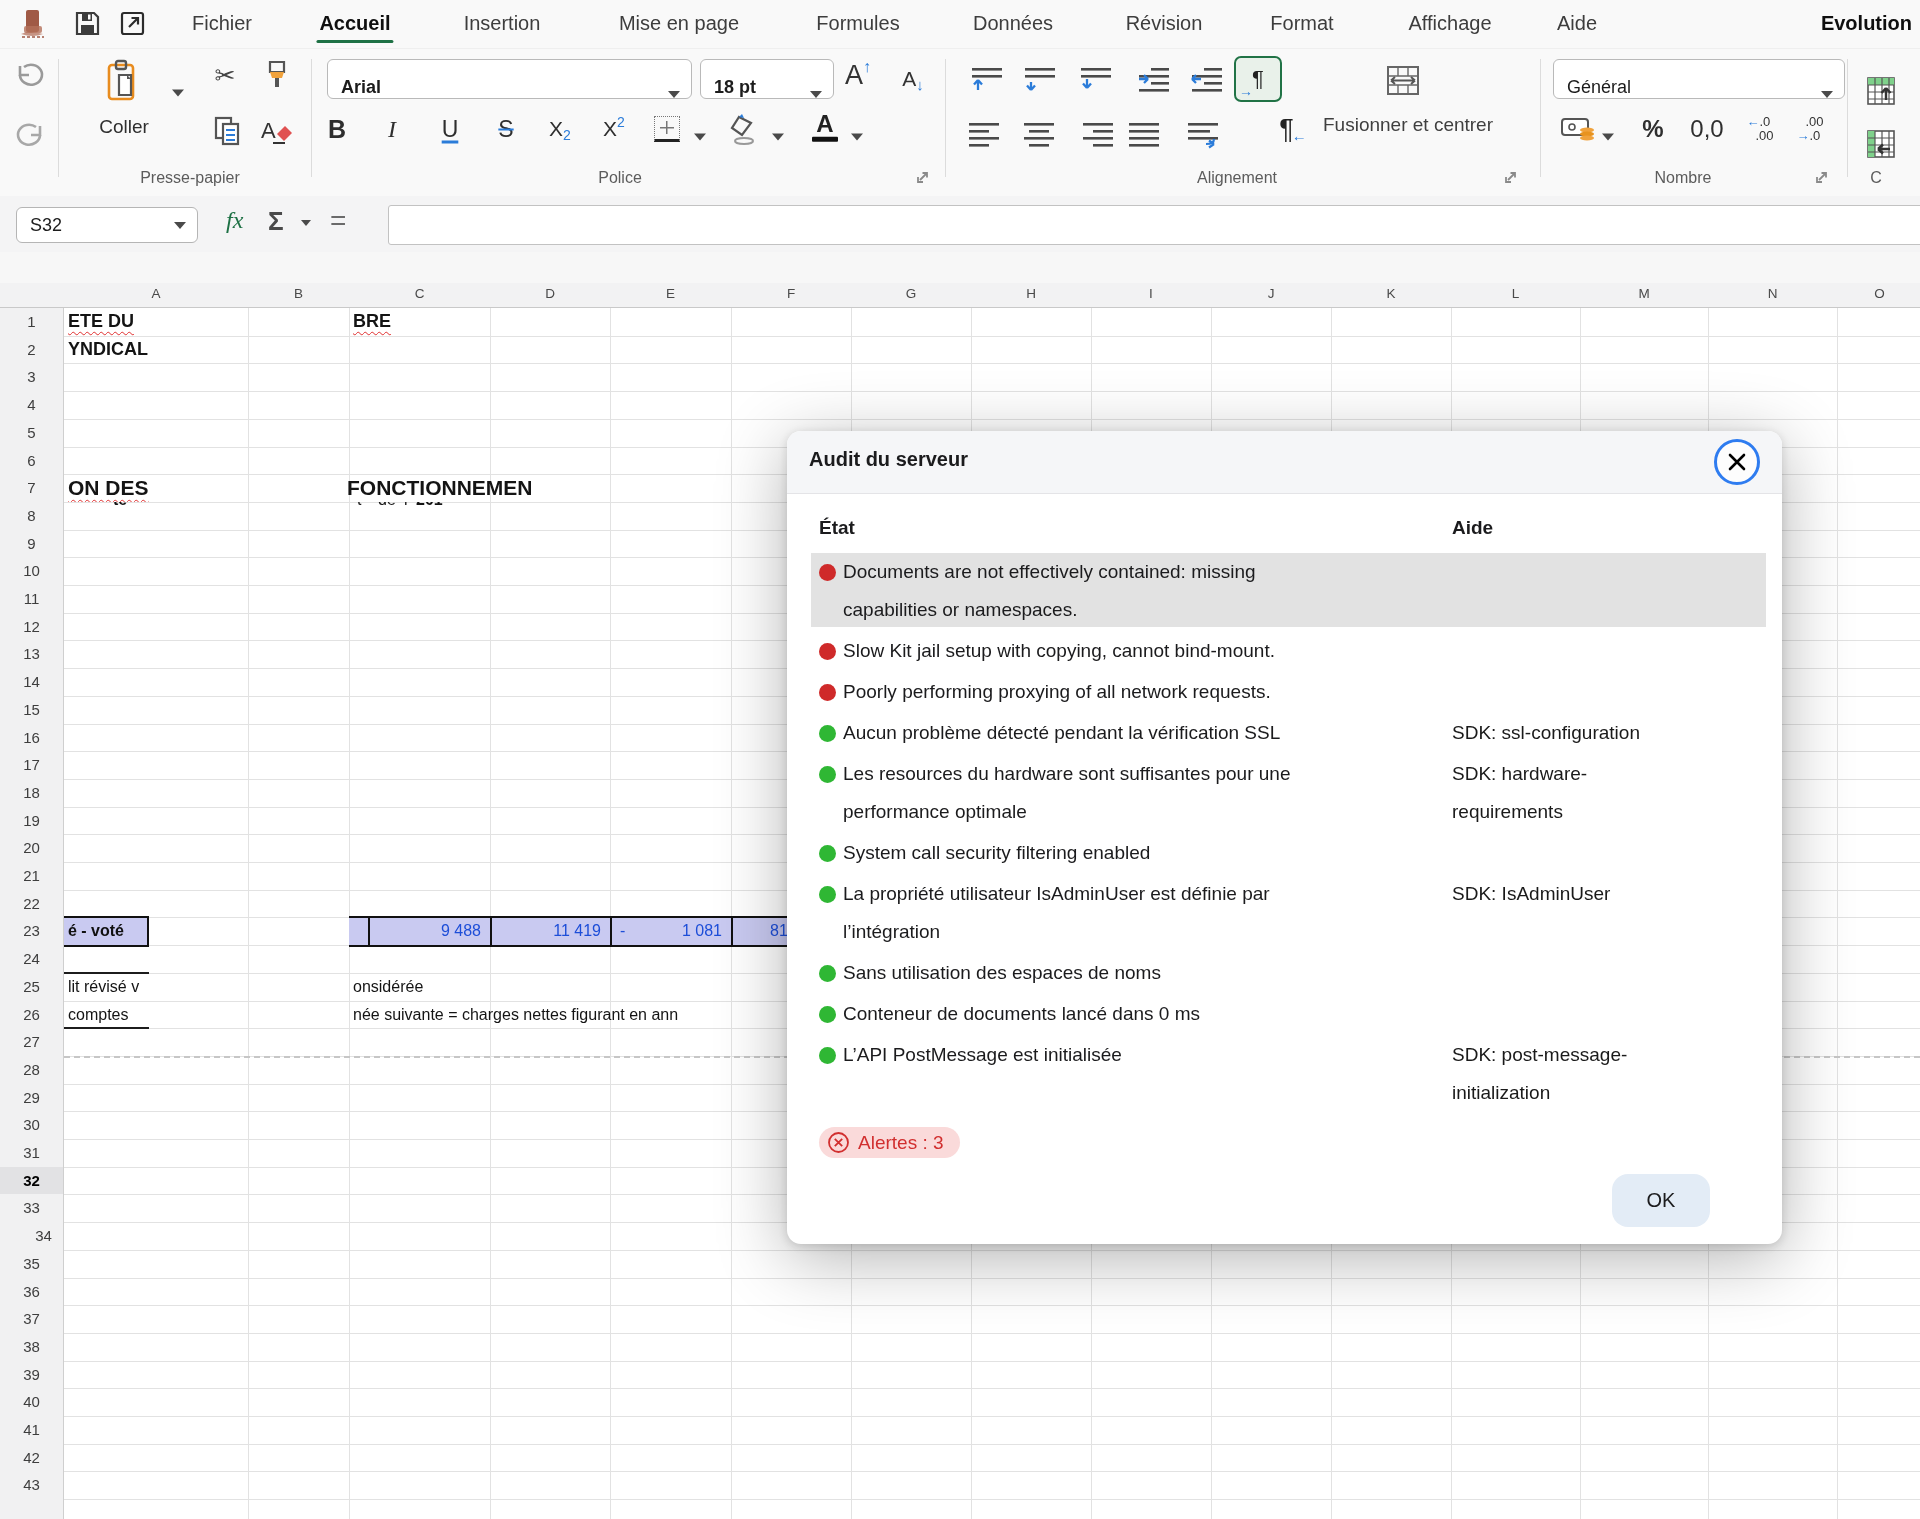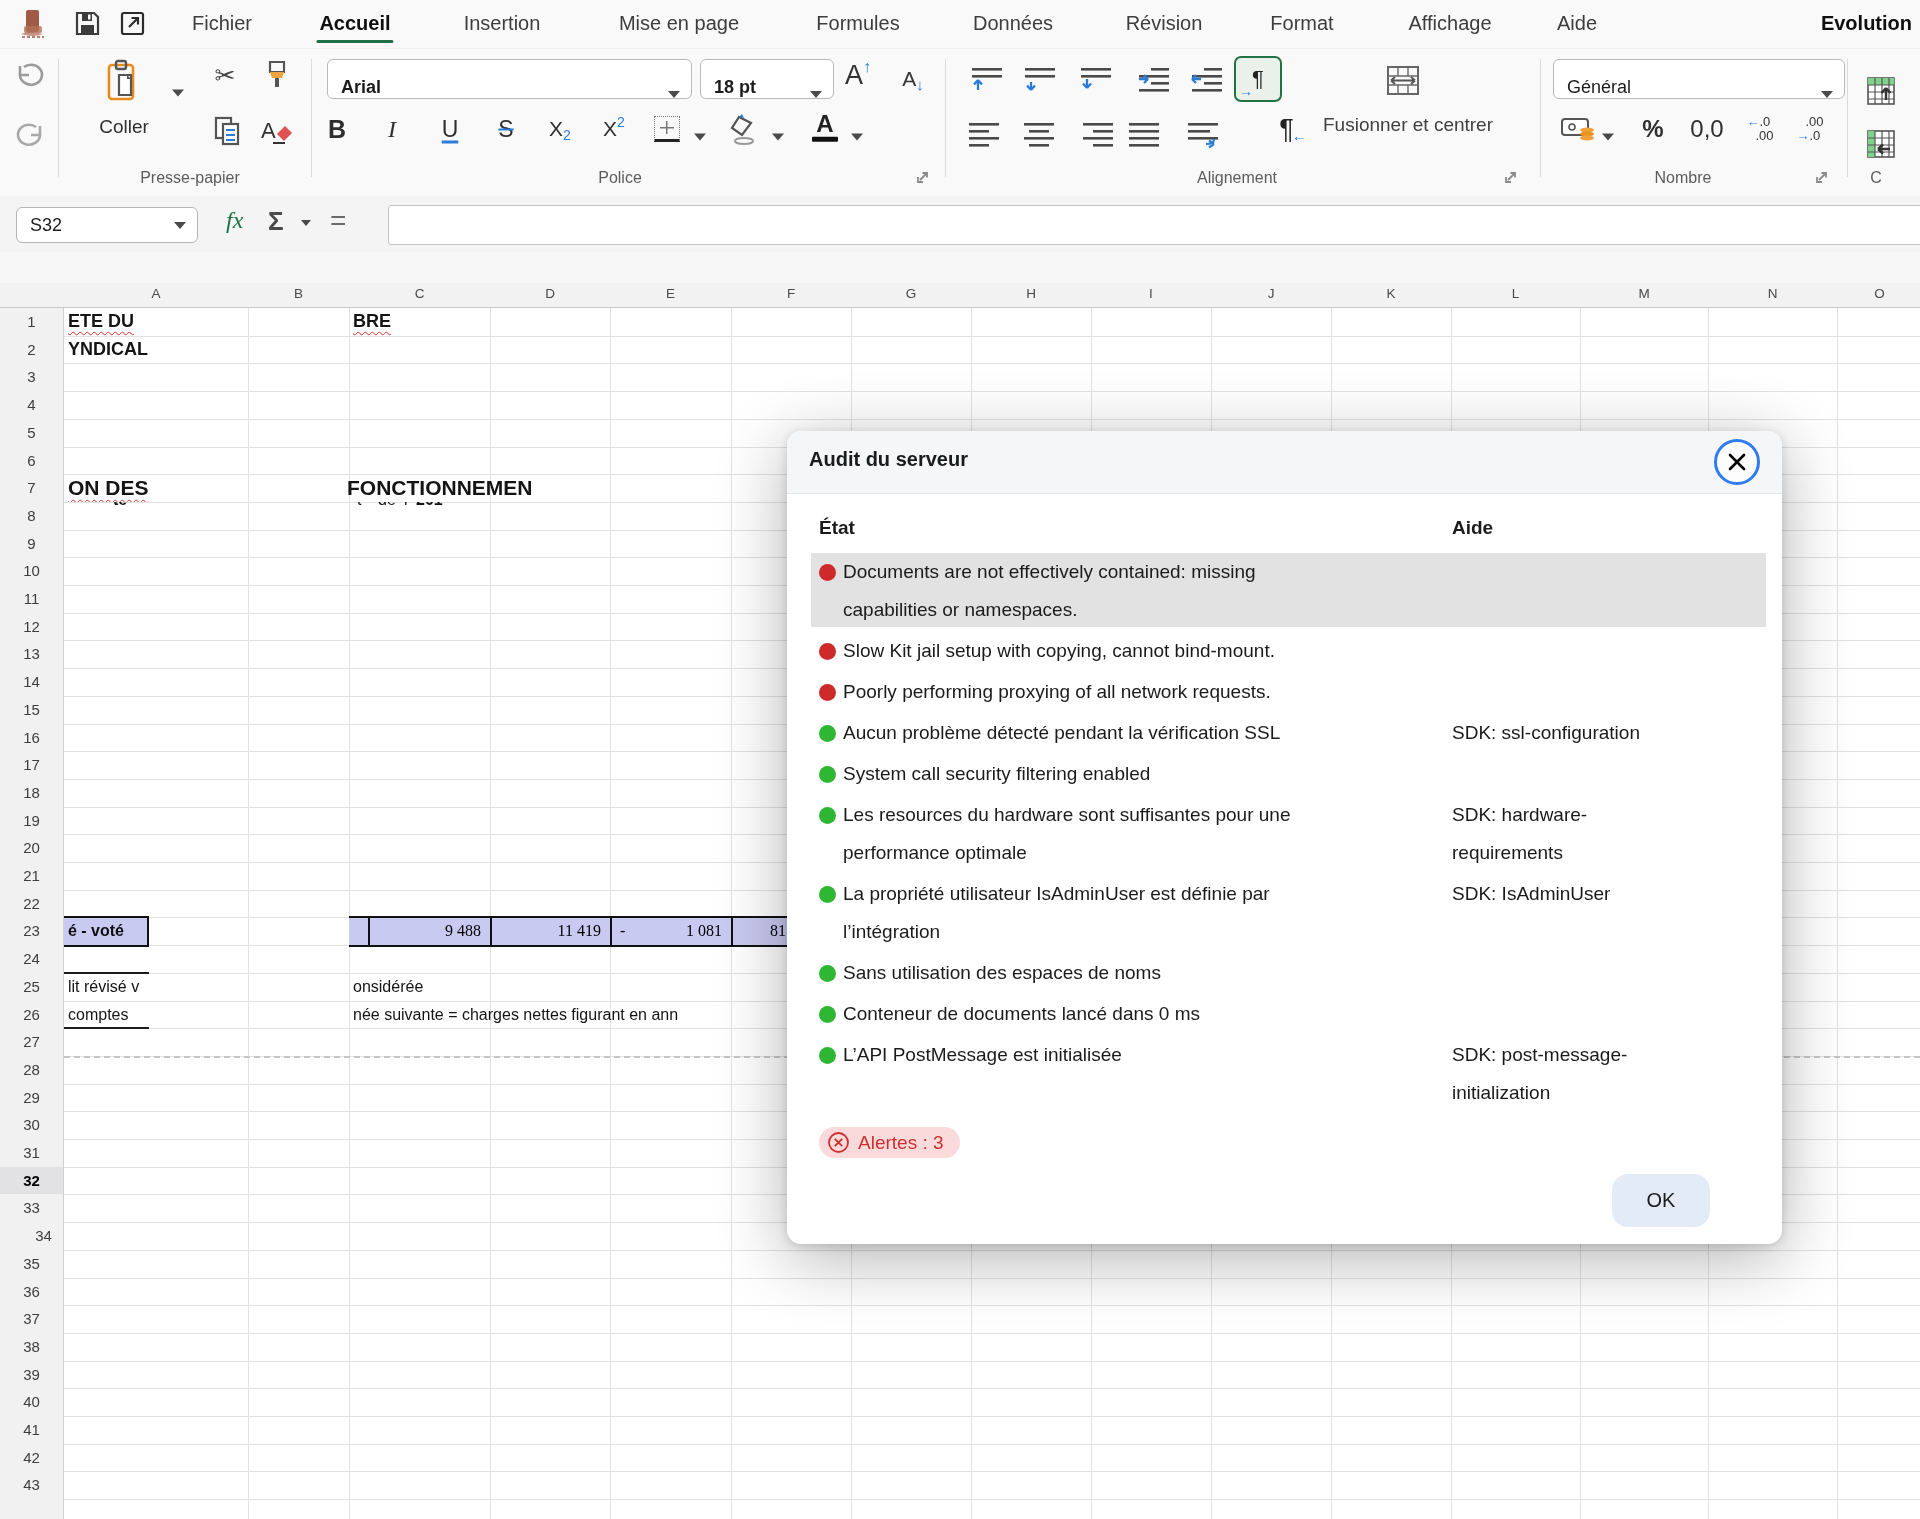--- a/index.html
+++ b/index.html
@@ -42,21 +42,21 @@
   .chl{position:absolute;top:3px;text-align:center;font-size:13.5px;color:#4a4a4a;}
   #rowhdr{position:absolute;left:0;top:56px;width:64px;bottom:0;background:#f1f1f2;border-right:1px solid #cfcfcf;box-sizing:border-box;}
   .rhn{position:absolute;left:0;width:63px;text-align:center;font-size:15px;color:#3e3e3e;}
   .rhn.sel{background:#e2e2e4;color:#000;font-weight:bold;}
   .gv{position:absolute;width:1px;background:#e2e2e2;}
   .gh{position:absolute;height:1px;background:#e2e2e2;}
   .cellt{position:absolute;white-space:pre;color:#141414;overflow:hidden;}
   .sq{text-decoration-line:underline;text-decoration-style:wavy;text-decoration-color:#e03030;text-decoration-thickness:1px;text-underline-offset:4px;}
   #dashline{position:absolute;left:64px;right:0;border-top:2px dashed #c6c6c6;}
   .pband{position:absolute;background:#c9caf1;box-sizing:border-box;border-top:2.5px solid #111;border-bottom:2.5px solid #111;display:flex;}
-  .pcell{box-sizing:border-box;border-left:2.5px solid #111;font-size:16px;color:#000000;display:flex;align-items:center;font-family:Liberation Serif, serif;}
+  .pcell{box-sizing:border-box;border-left:2.5px solid #111;font-size:16px;color:#1d4ed8;display:flex;align-items:center;}
   .pcell.num{justify-content:flex-end;padding-right:9px;}
   #b2526{position:absolute;box-sizing:border-box;border-top:2px solid #1c1c1c;border-bottom:2px solid #1c1c1c;pointer-events:none;}
   #frag8{position:absolute;overflow:hidden;}
   .frg{position:absolute;top:-11px;font-size:16px;color:#141414;white-space:pre;}
   
   #dialog{position:absolute;left:787px;top:431px;width:995px;height:813px;background:#fff;border-radius:14px;z-index:10;
           box-shadow:0 14px 70px rgba(0,0,0,.30),0 2px 10px rgba(0,0,0,.14);}
   #dlgtitlebar{position:absolute;left:0;top:0;right:0;height:62px;background:#f5f6f8;border-bottom:1px solid #e4e4e7;border-radius:14px 14px 0 0;}
   #dlgtitle{position:absolute;left:22px;top:17px;font-size:20px;font-weight:bold;color:#1b1b1d;}
   #dlgclose{position:absolute;right:22px;top:8px;width:46px;height:46px;border:3px solid #2e7cf0;border-radius:50%;background:#fdfdfd;
@@ -570,26 +570,26 @@
           </div><div class="ditem">
             <span class="dot err"></span>
             <div class="itext">Poorly performing proxying of all network requests.</div>
             <div class="ihelp"></div>
           </div><div class="ditem">
             <span class="dot ok"></span>
             <div class="itext">Aucun problème détecté pendant la vérification SSL</div>
             <div class="ihelp"><span class="dlg-link">SDK: ssl-configuration</span></div>
           </div><div class="ditem">
             <span class="dot ok"></span>
+            <div class="itext">Les resources du hardware sont suffisantes pour une performance optimale</div>
+            <div class="ihelp"><span class="dlg-link">SDK: hardware-requirements</span></div>
+          </div><div class="ditem">
+            <span class="dot ok"></span>
             <div class="itext">System call security filtering enabled</div>
             <div class="ihelp"></div>
-          </div><div class="ditem">
-            <span class="dot ok"></span>
-            <div class="itext">Les resources du hardware sont suffisantes pour une performance optimale</div>
-            <div class="ihelp"><span class="dlg-link">SDK: hardware-requirements</span></div>
           </div><div class="ditem">
             <span class="dot ok"></span>
             <div class="itext">La propriété utilisateur IsAdminUser est définie par l’intégration</div>
             <div class="ihelp"><span class="dlg-link">SDK: IsAdminUser</span></div>
           </div><div class="ditem">
             <span class="dot ok"></span>
             <div class="itext">Sans utilisation des espaces de noms</div>
             <div class="ihelp"></div>
           </div><div class="ditem">
             <span class="dot ok"></span>

